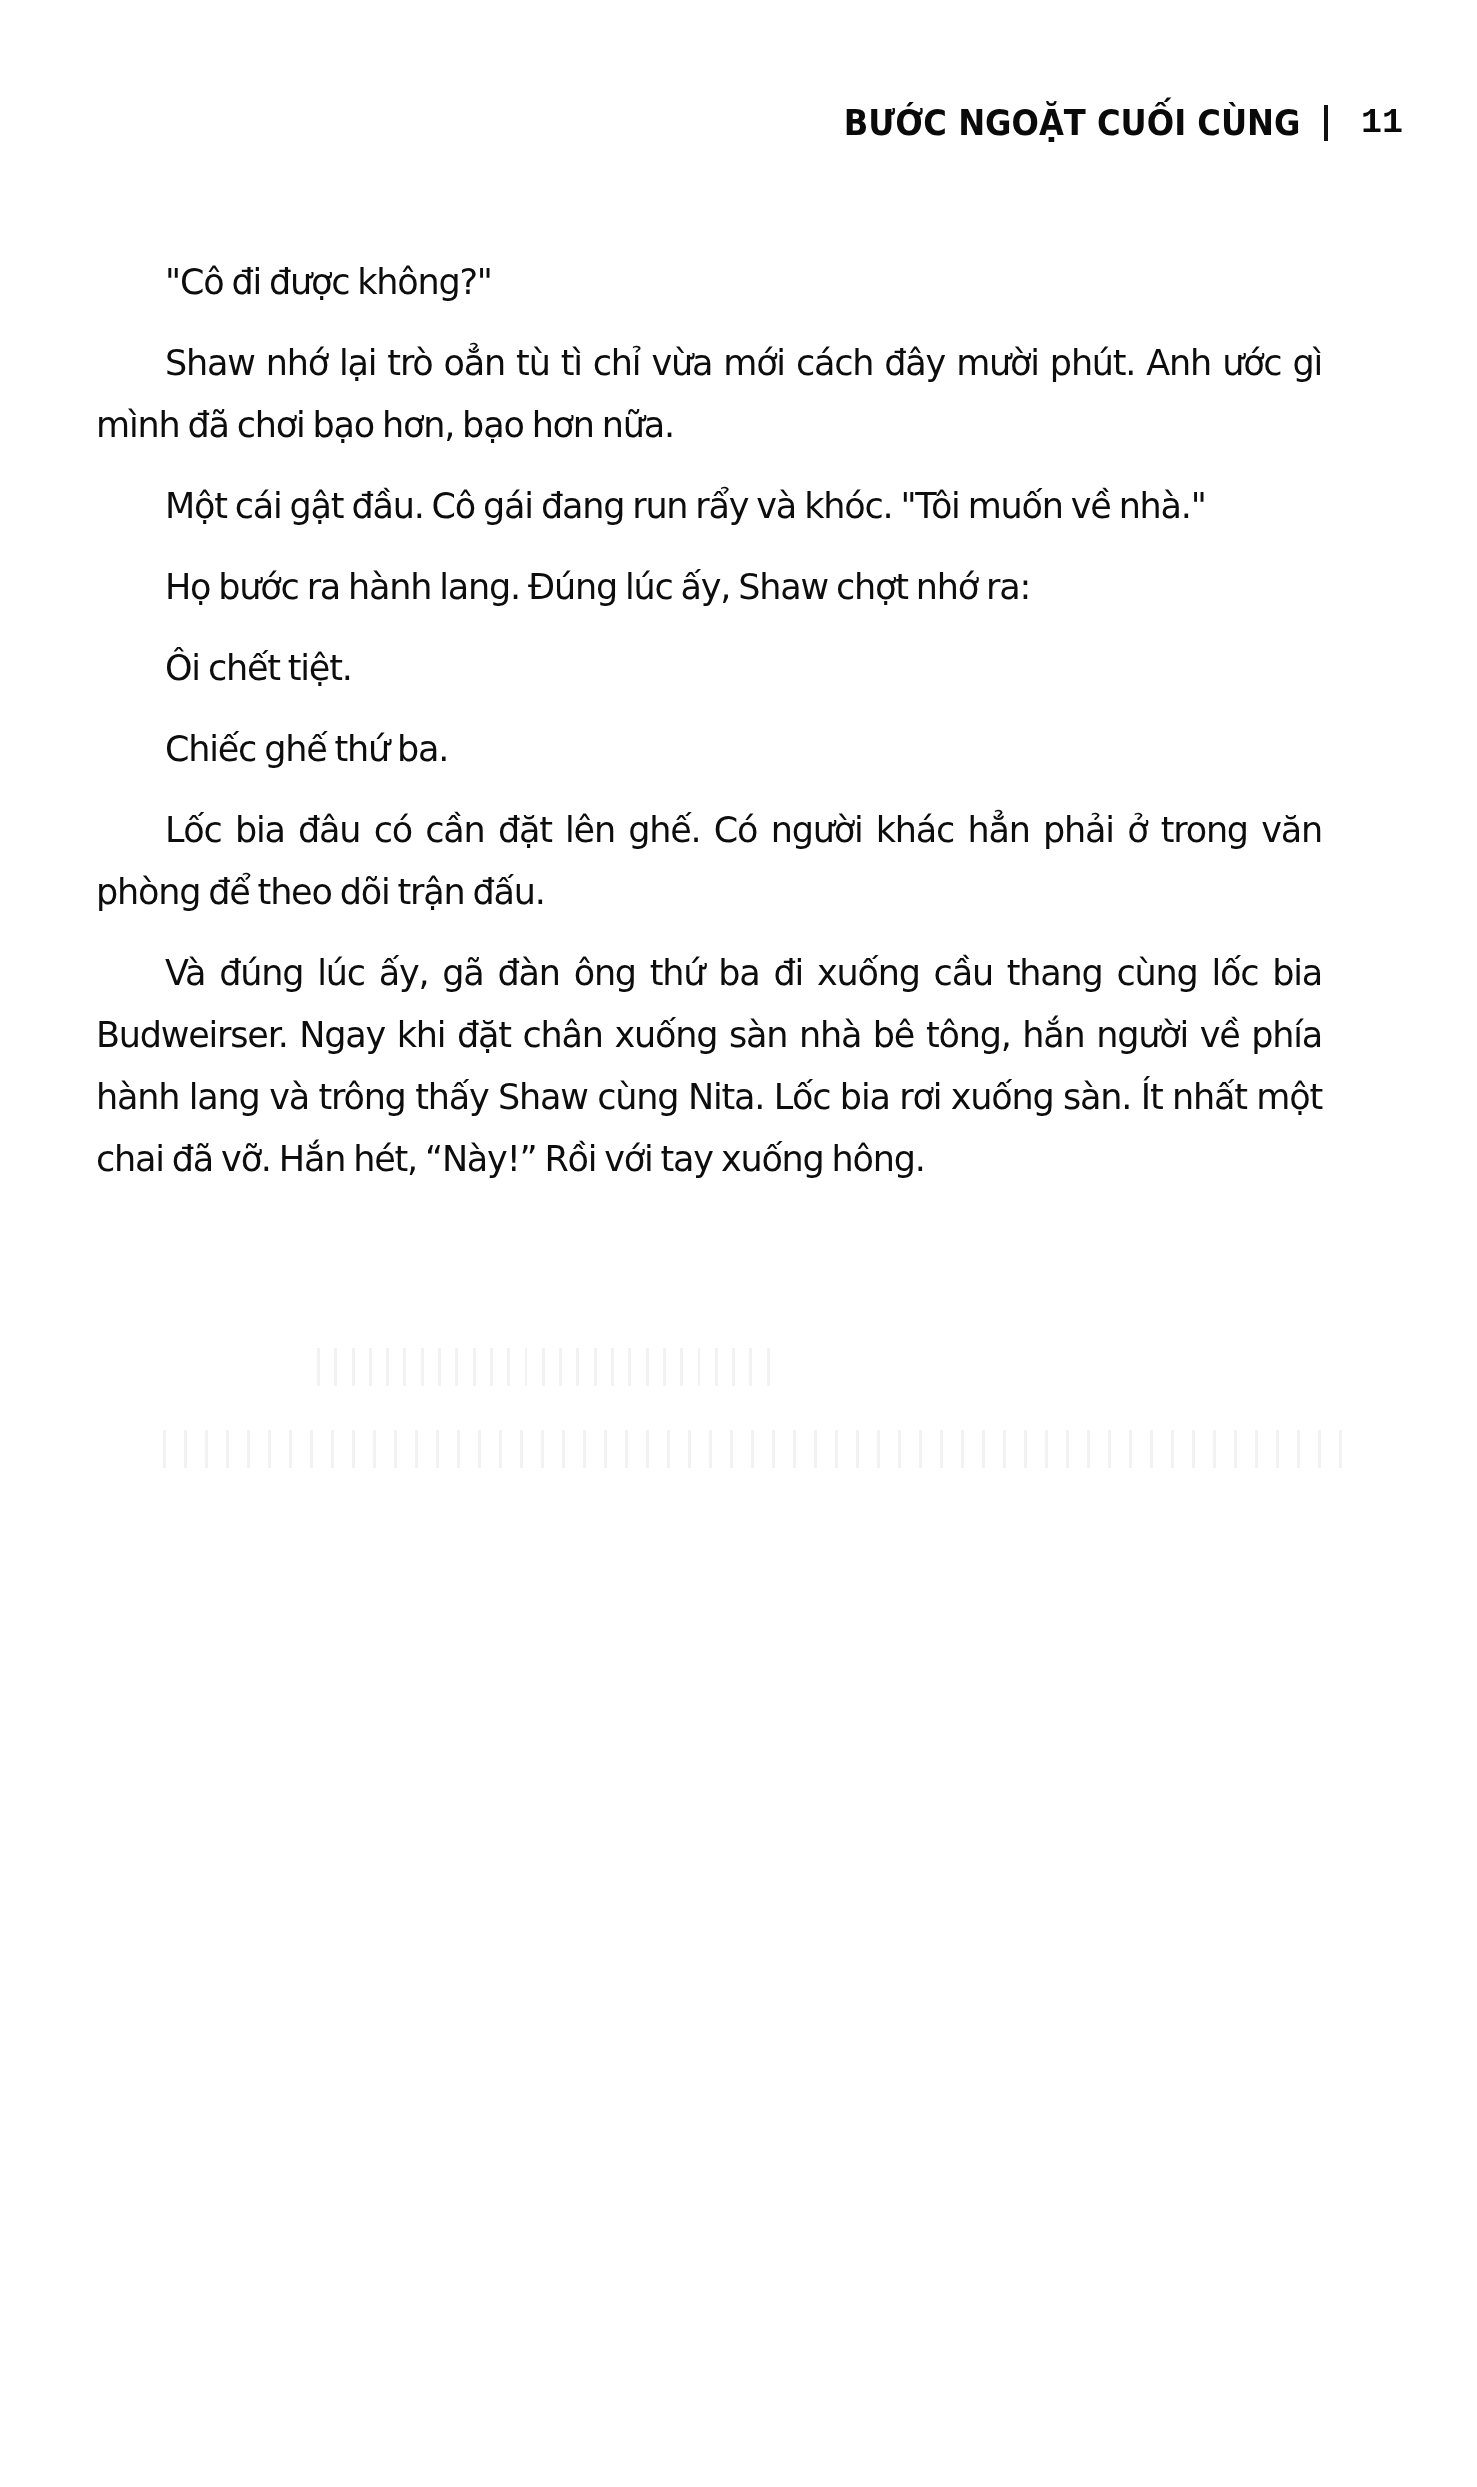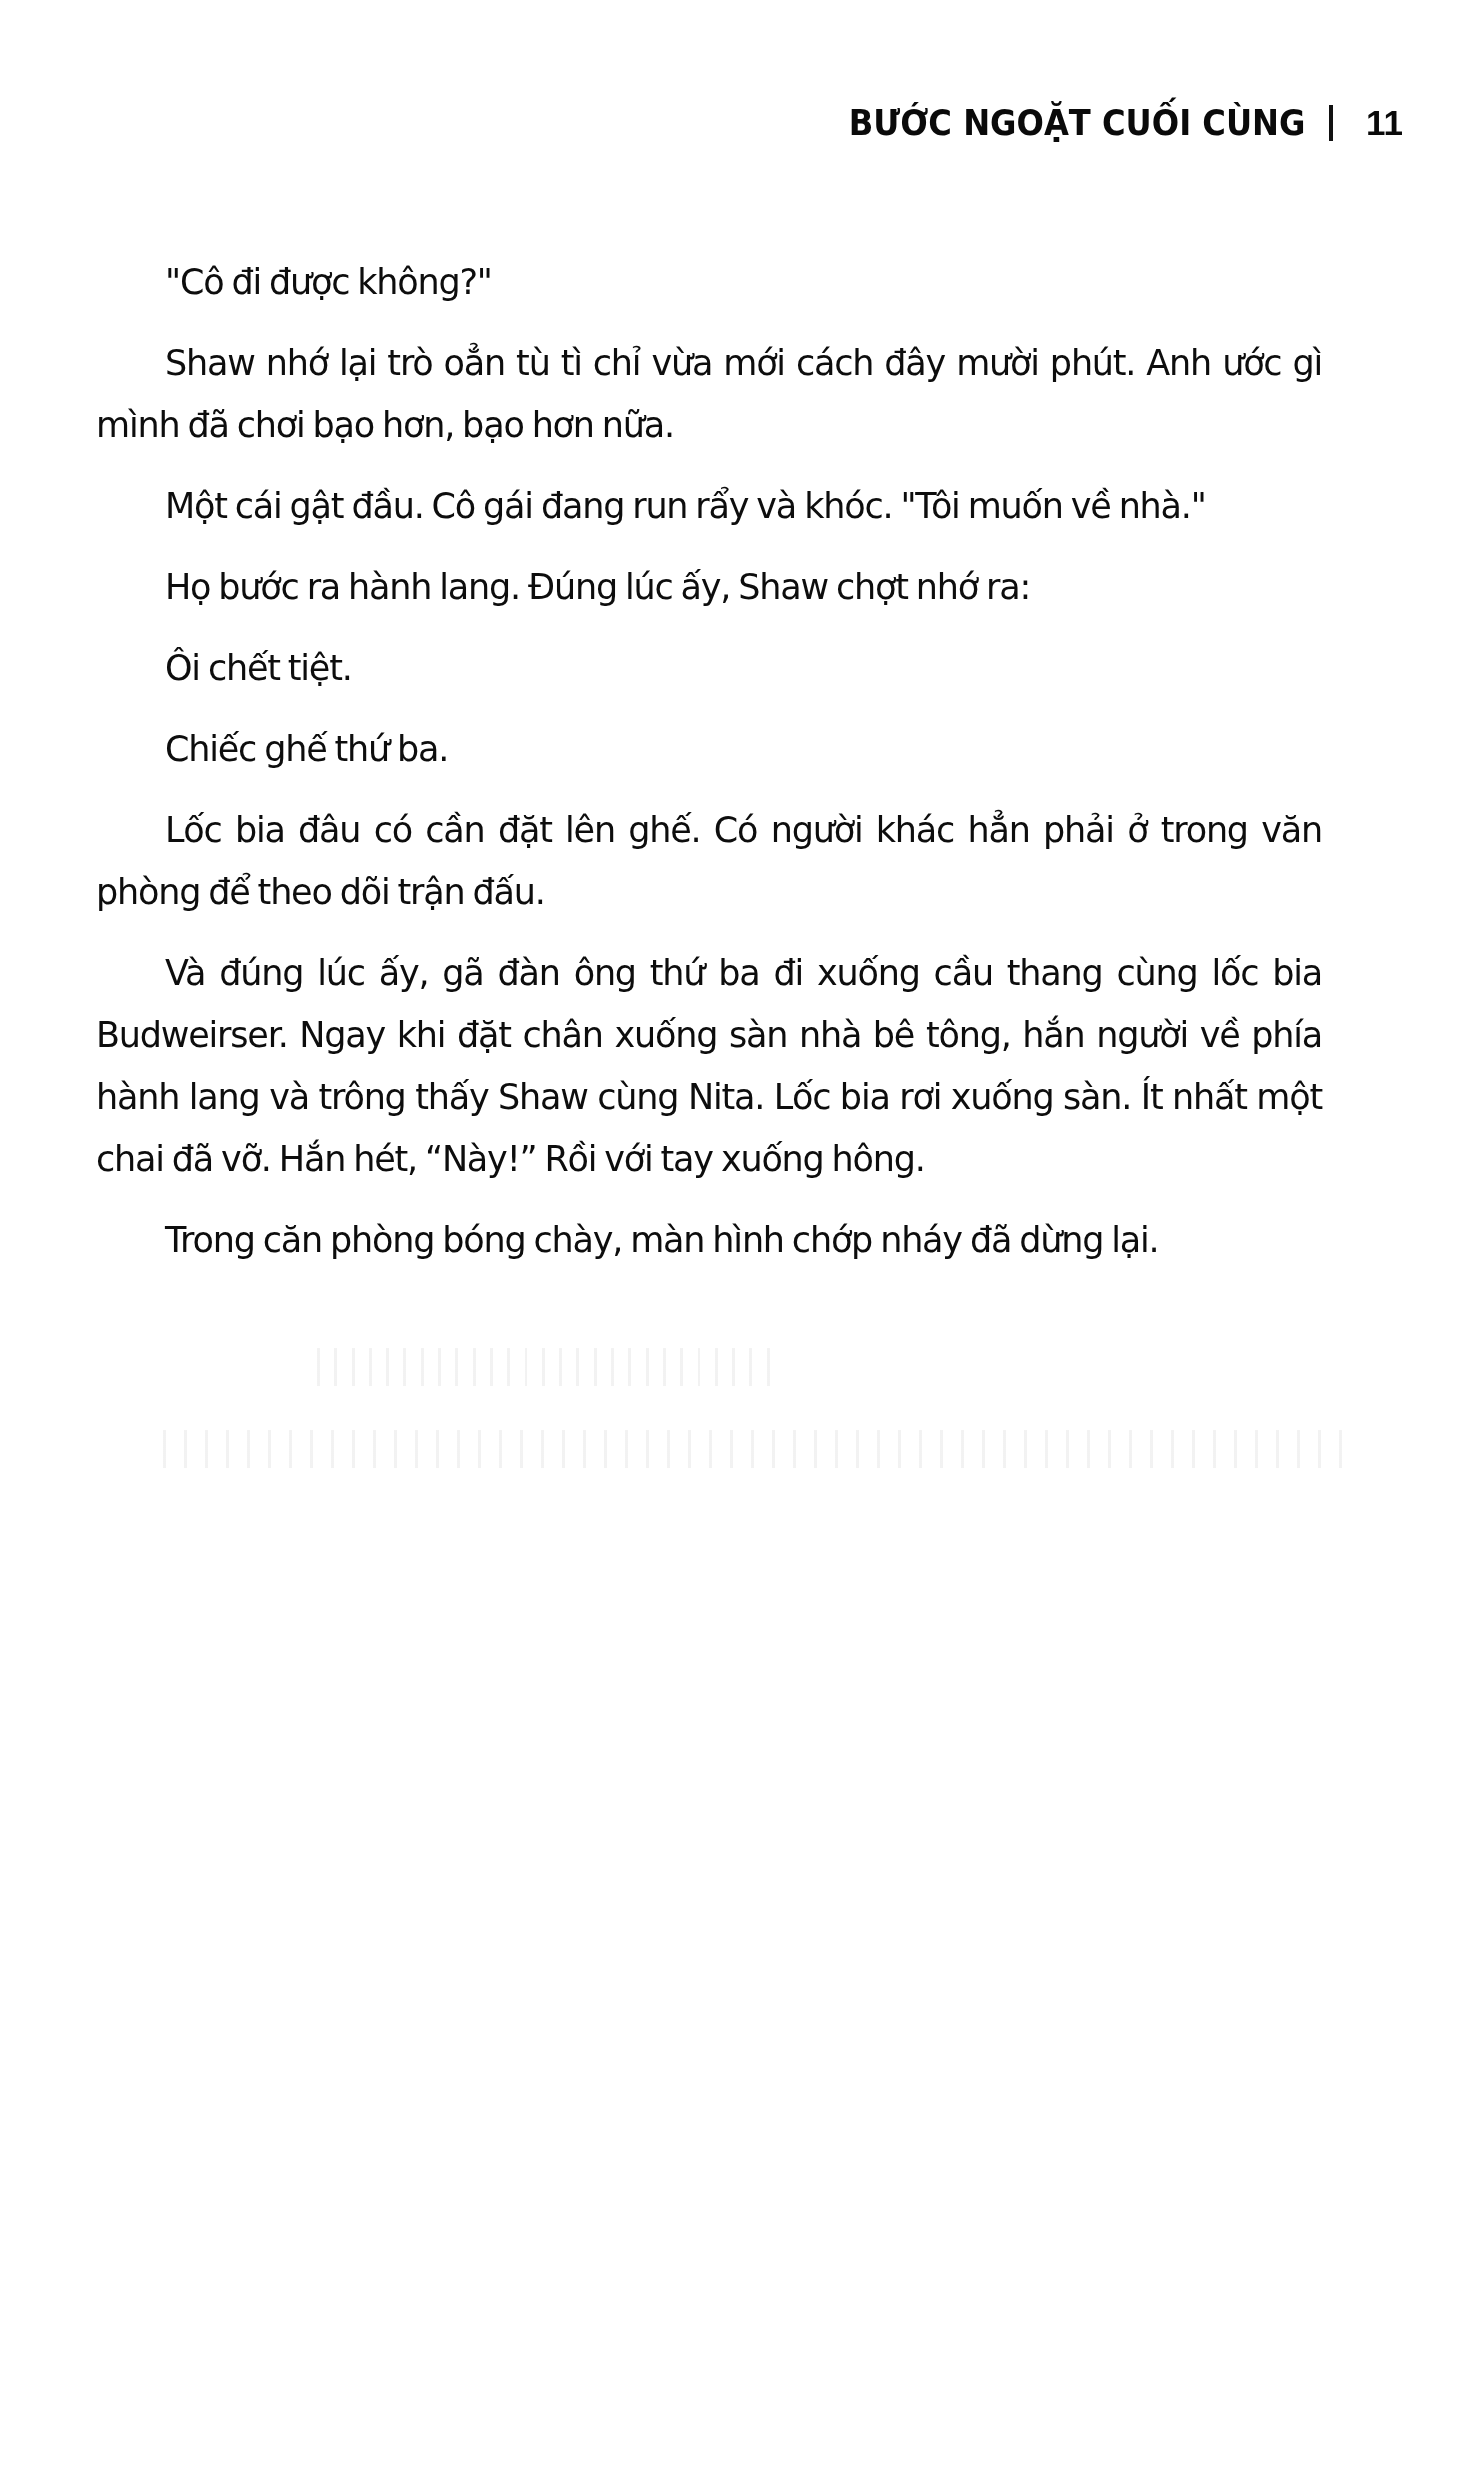--- a/index.html
+++ b/index.html
@@ -34,21 +34,21 @@
       color: #0a0a0a;
     }
     .header-sep {
       display: inline-block;
       width: 3.8px;
       height: 36px;
       background: #111;
       margin: 0 25px 0 15.4px;
     }
     .header-page {
-      font-family: Liberation Sans, sans-serif;
+      font-family: Liberation Mono, monospace;
       font-weight: bold;
       font-size: 35px;
       line-height: 46px;
       color: #0a0a0a;
       text-align: right;
     }
     .body-text {
       position: absolute;
       left: 96px;
       top: 251px;
@@ -96,18 +96,17 @@
 
 <main class="body-text">
   <p class="para">"Cô đi được không?"</p>
   <p class="para">Shaw nhớ lại trò oẳn tù tì chỉ vừa mới cách đây mười phút. Anh ước gì mình đã chơi bạo hơn, bạo hơn nữa.</p>
   <p class="para">Một cái gật đầu. Cô gái đang run rẩy và khóc. "Tôi muốn về nhà."</p>
   <p class="para">Họ bước ra hành lang. Đúng lúc ấy, Shaw chợt nhớ ra:</p>
   <p class="para">Ôi chết tiệt.</p>
   <p class="para">Chiếc ghế thứ ba.</p>
   <p class="para">Lốc bia đâu có cần đặt lên ghế. Có người khác hẳn phải ở trong văn phòng để theo dõi trận đấu.</p>
   <p class="para">Và đúng lúc ấy, gã đàn ông thứ ba đi xuống cầu thang cùng lốc bia Budweirser. Ngay khi đặt chân xuống sàn nhà bê tông, hắn người về phía hành lang và trông thấy Shaw cùng Nita. Lốc bia rơi xuống sàn. Ít nhất một chai đã vỡ. Hắn hét, “Này!” Rồi với tay xuống hông.</p>
-  <p class="para">Trong căn phòng bóng chày, màn hình chớp nháy đã dừng lại.</p>
 </main>
 
 <div class="bleed bleed-1"></div>
 <div class="bleed bleed-2"></div>
 
 
 </body></html>

